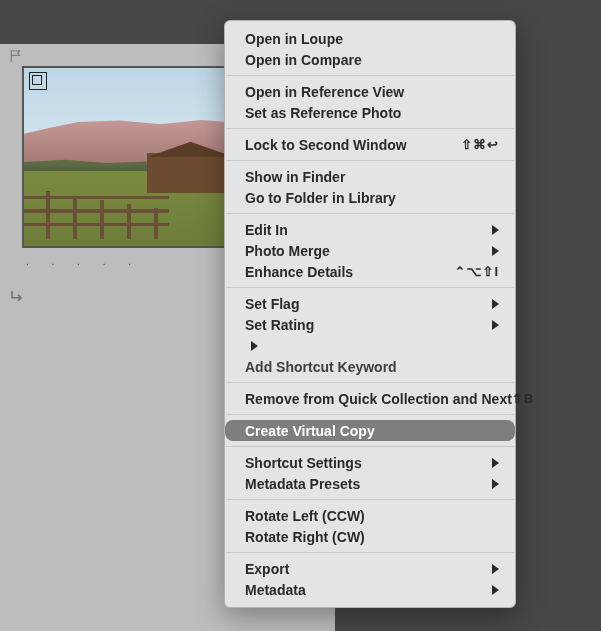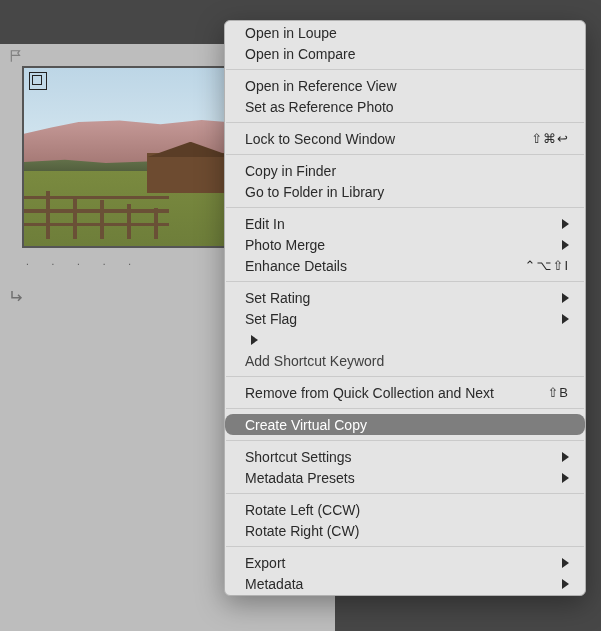--- a/index.html
+++ b/index.html
@@ -72,26 +72,27 @@
     left: 9px; top: 288px;
     width: 18px; height: 18px;
     opacity: 0.55;
   }
   .return-arrow svg { width:100%; height:100%; }
 
   
   .context-menu {
     position: absolute;
     left: 224px; top: 20px;
-    width: 362px;
+    width: 292px;
     background: #e4e4e4;
     border: 1px solid #b1b1b1;
     border-radius: 6px;
     box-shadow: 0 8px 28px rgba(0,0,0,0.35);
-    padding: 1px 0;
+    padding: 7px 0;
+    font-weight: bold;
   }
   .menu-item {
     display: flex;
     align-items: center;
     height: 21px;
     padding: 0 16px 0 20px;
     color: #2a2a2a;
     position: relative;
     white-space: nowrap;
   }
@@ -177,45 +178,45 @@
     <div class="menu-item">
       <span class="label">Set as Reference Photo</span>
     </div>
     <div class="menu-sep"></div>
     <div class="menu-item">
       <span class="label">Lock to Second Window</span>
       <span class="shortcut">⇧⌘↩</span>
     </div>
     <div class="menu-sep"></div>
     <div class="menu-item">
-      <span class="label">Copy in Finder</span>
+      <span class="label">Show in Finder</span>
     </div>
     <div class="menu-item">
       <span class="label">Go to Folder in Library</span>
     </div>
     <div class="menu-sep"></div>
     <div class="menu-item">
       <span class="label">Edit In</span>
       <span class="submenu-arrow"></span>
     </div>
     <div class="menu-item">
       <span class="label">Photo Merge</span>
       <span class="submenu-arrow"></span>
     </div>
     <div class="menu-item">
       <span class="label">Enhance Details</span>
       <span class="shortcut">⌃⌥⇧I</span>
     </div>
     <div class="menu-sep"></div>
     <div class="menu-item">
+      <span class="label">Set Flag</span>
+      <span class="submenu-arrow"></span>
+    </div>
+    <div class="menu-item">
       <span class="label">Set Rating</span>
-      <span class="submenu-arrow"></span>
-    </div>
-    <div class="menu-item">
-      <span class="label">Set Flag</span>
       <span class="submenu-arrow"></span>
     </div>
     <div class="menu-item">
       <span class="submenu-arrow"></span>
     </div>
     <div class="menu-item disabled">
       <span class="label">Add Shortcut Keyword</span>
     </div>
     <div class="menu-sep"></div>
     <div class="menu-item">

